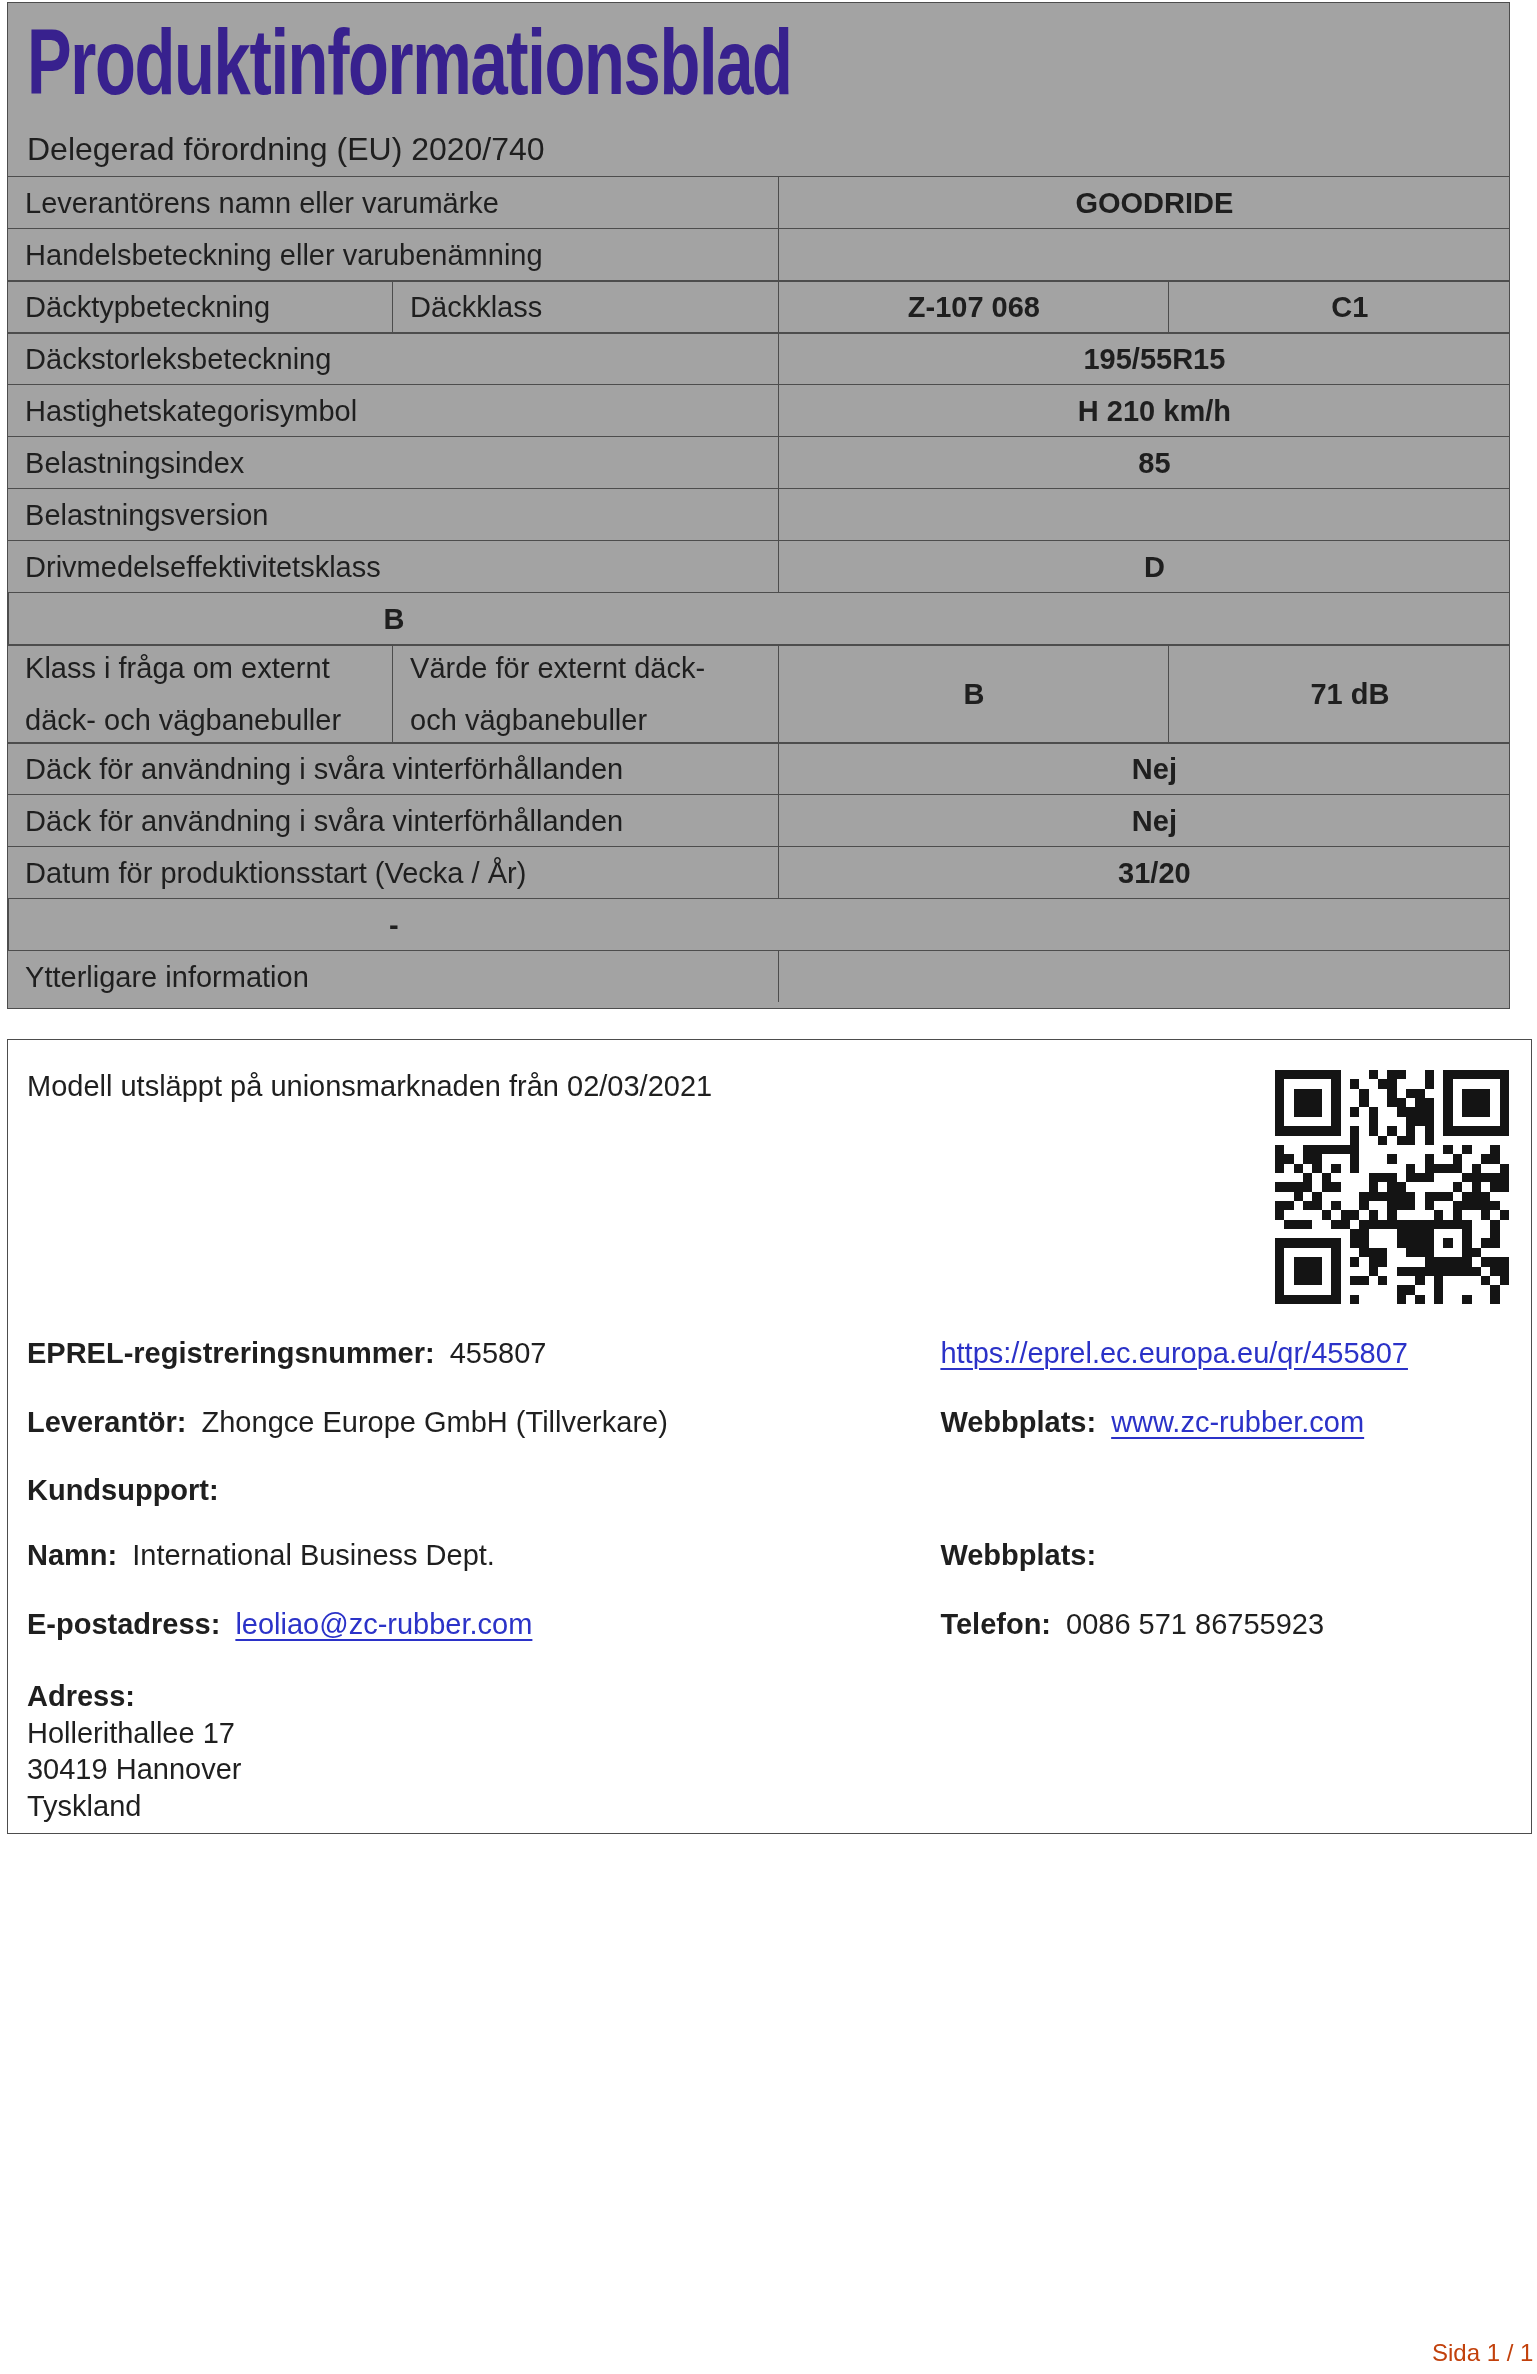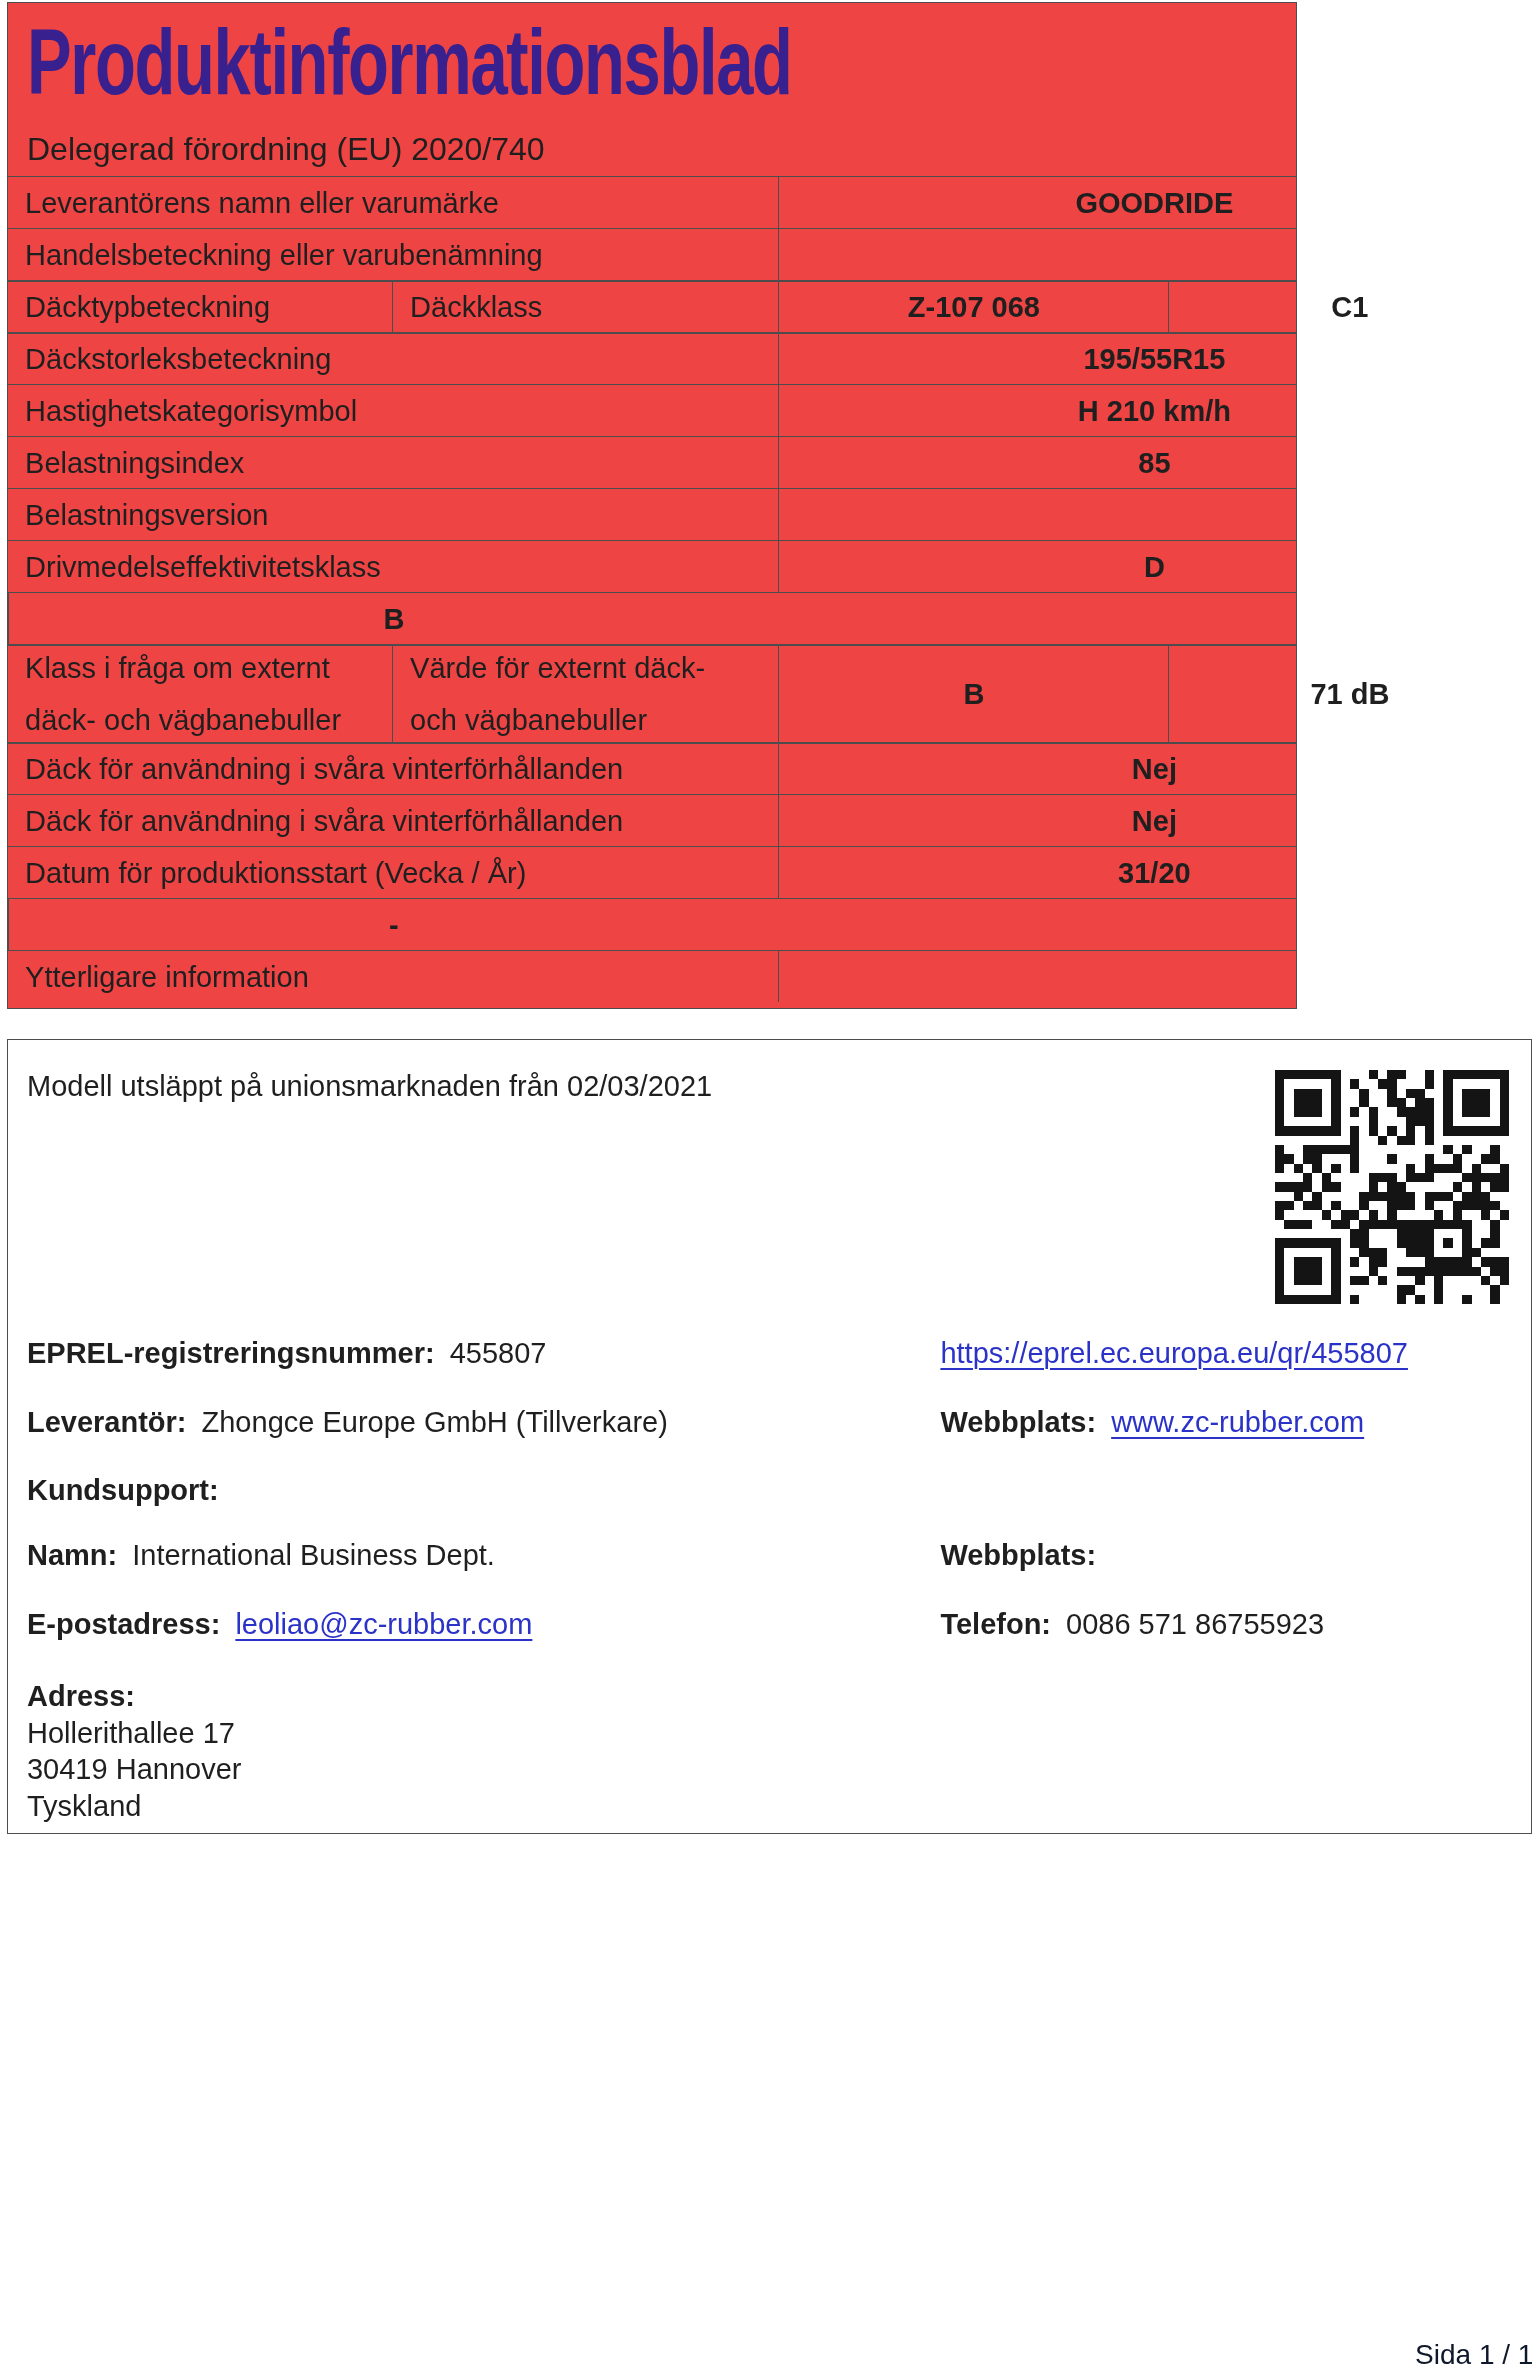--- a/index.html
+++ b/index.html
@@ -7,24 +7,24 @@
     position:relative;
     width:1538px;height:2375px;
     background:#ffffff;
     font-family:"Liberation Sans", sans-serif;
     color:#1f1f1f;
     overflow:hidden;
   }
   
   .top-box{
     position:absolute;left:7.4px;top:1.9px;
-    width:1290px;height:1007px;
+    width:1503px;height:1007px;
     border:1.9px solid #4d4d4d;
     box-sizing:border-box;
-    background:#ef4444;
+    background:#a3a3a3;
   }
   .title-area{height:164px;overflow:visible;}
   .doc-title{
     margin:9.3px 0 0 18.6px;
     font-size:93px;font-weight:700;line-height:1.08;
     color:#38218E;
     letter-spacing:-1.9px;
     transform:scaleX(0.72);transform-origin:left top;
     white-space:nowrap;
   }
@@ -61,21 +61,21 @@
     padding-left:48px;
   }
   .lb-item{position:absolute;font-size:29px;line-height:37px;white-space:nowrap;}
   .b{font-weight:700;}
   .lbl-gap{margin-right:15px;}
   a.link{color:#2B32C8;text-decoration:underline;text-underline-offset:4.6px;text-decoration-thickness:1.9px;}
   .qr-wrap{position:absolute;top:30px;right:22px;width:234px;height:234px;}
   
   .page-footer{
     position:absolute;top:2339px;right:4.6px;
-    font-size:28px;color:#0f172a;
+    font-size:24px;color:#c2410c;
     font-family:"Liberation Sans", sans-serif;
     margin-left:37px;
   }
 </style>
 </head>
 <body>
 
 <div class="page">
 
   <div class="top-box">

